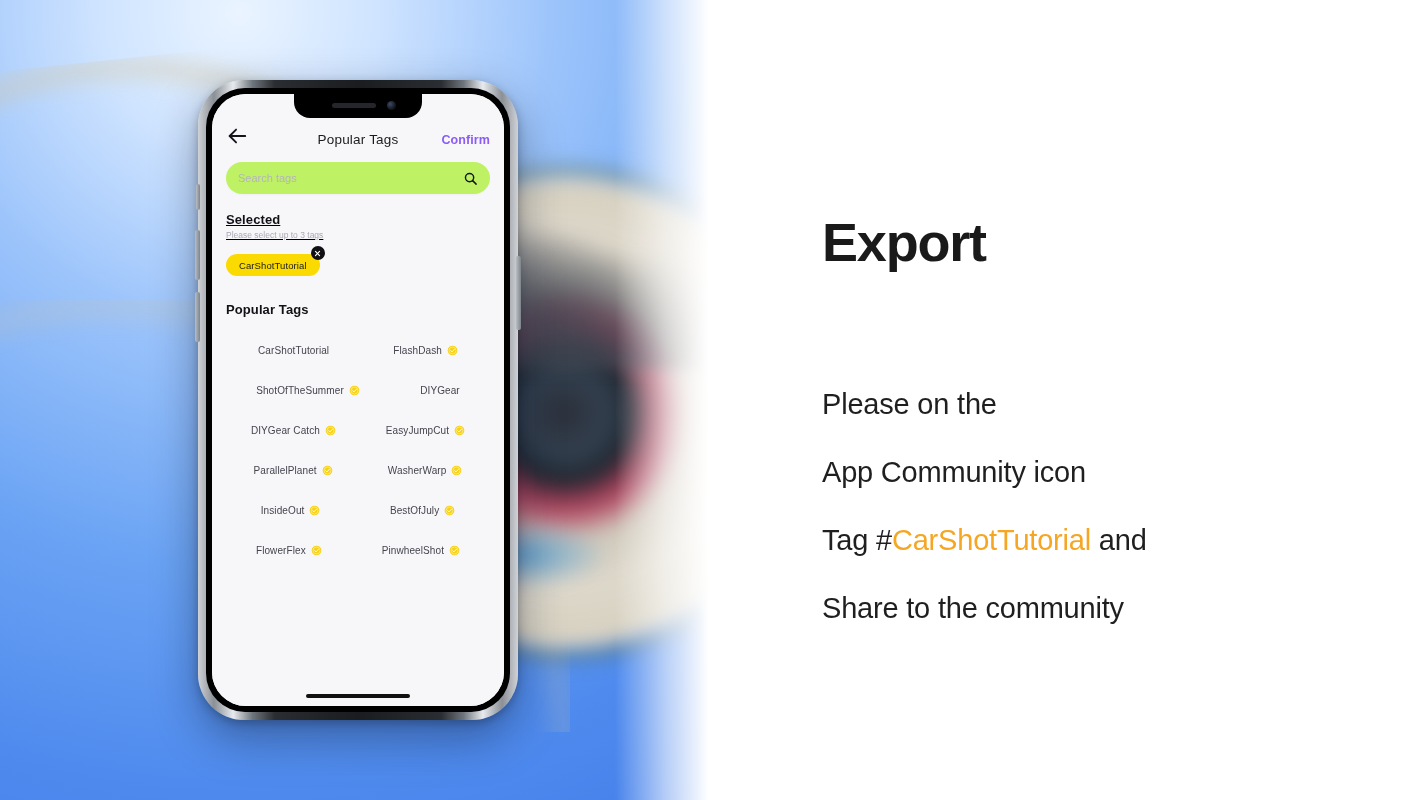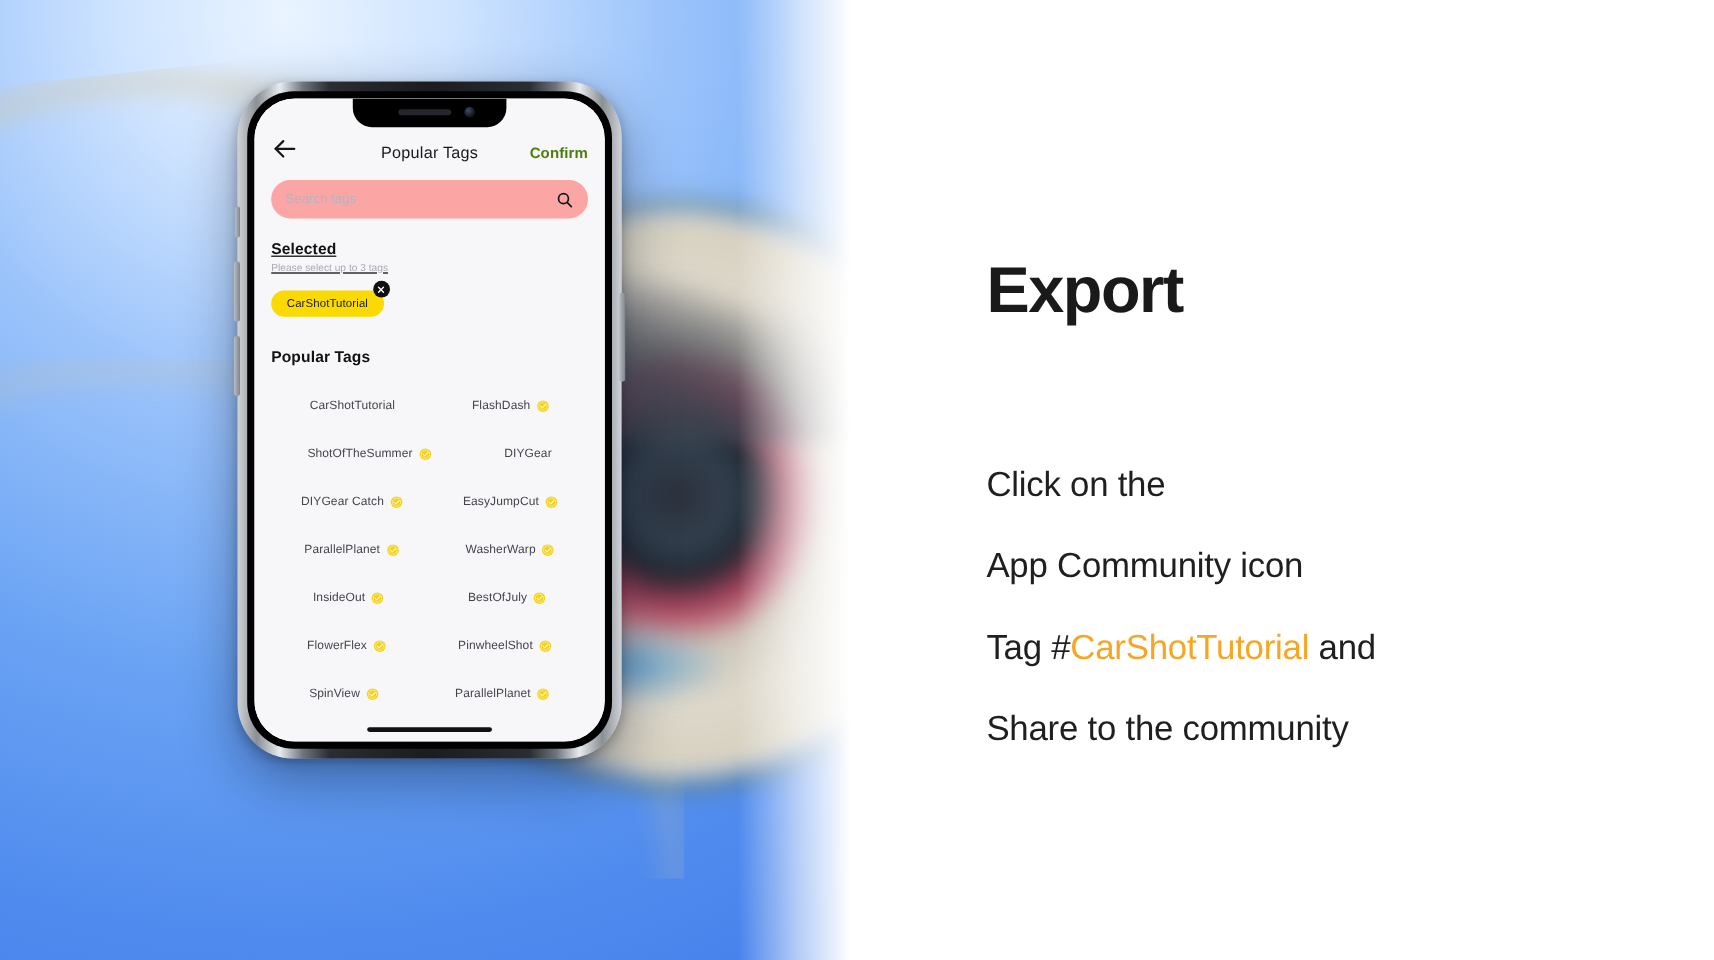--- a/index.html
+++ b/index.html
@@ -72,21 +72,21 @@
     background:radial-gradient(ellipse at 50% 50%, rgba(168,40,70,0.70) 0%, rgba(168,40,70,0) 68%);
     filter:blur(9px);
   }
   .photo-fade {
     position:absolute; right:0; top:0; width:120px; height:800px;
     background:linear-gradient(to right, rgba(255,255,255,0) 0%, rgba(255,255,255,0.6) 42%, #ffffff 78%, #ffffff 100%);
   }
 
   
   .phone {
-    position:absolute; left:198px; top:68px; width:320px; height:564px;
+    position:absolute; left:198px; top:80px; width:320px; height:640px;
     border-radius:46px;
     background:linear-gradient(to right,#cfd2d6 0%,#8b9096 5%,#e7eaee 11%,#6f757c 17%,#2a2d31 24%,#1a1c1f 50%,#2a2d31 76%,#6f757c 83%,#e7eaee 89%,#8b9096 95%,#cfd2d6 100%);
     box-shadow:0 18px 46px rgba(10,20,45,0.40), 0 3px 10px rgba(0,0,0,0.25);
   }
   .phone-inner {
     position:absolute; left:8px; top:8px; right:8px; bottom:8px;
     border-radius:39px; background:#000;
   }
   .screen {
     position:absolute; left:6px; top:6px; right:6px; bottom:6px;
@@ -117,25 +117,25 @@
   .app-header {
     position:relative; height:62px; display:flex; align-items:flex-end;
     padding:0 14px 9px 14px;
   }
   .back-arrow { width:22px; height:22px; display:block; }
   .app-title {
     position:absolute; left:0; right:0; bottom:9px; text-align:center;
     font-size:13.5px; color:#1b1b1e; letter-spacing:.2px;
   }
   .confirm-btn {
-    margin-left:auto; font-size:12.5px; font-weight:bold; color:#4d7c0f; letter-spacing:.1px;
+    margin-left:auto; font-size:12.5px; font-weight:bold; color:#8b5cf6; letter-spacing:.1px;
   }
   .search-wrap { padding:0 14px; margin-top:6px; }
   .search-bar {
-    height:32px; background:#fca5a5; border-radius:16px;
+    height:32px; background:#bef264; border-radius:16px;
     display:flex; align-items:center; padding:0 12px;
     box-shadow:0 1px 2px rgba(30,30,60,0.03);
     gap:21px;
   }
   .search-input {
     flex:1; border:none; outline:none; background:transparent;
     font-family:"Liberation Sans", sans-serif; font-size:11px; color:#4a4a52;
   }
   .search-input::placeholder { color:#b4b4be; }
   .search-icon { width:15px; height:15px; flex:0 0 auto; }
@@ -347,50 +347,32 @@
                   </div>
                   <div class="tag">
                     <span>PinwheelShot</span>
                     <svg class="coin" viewBox="0 0 24 24">
                       <circle cx="12" cy="12" r="10.5" fill="#f7d117"></circle>
                       <circle cx="12" cy="12" r="7.6" fill="none" stroke="#fdf0a0" stroke-width="1.5"></circle>
                       <polyline points="8,12.2 11,15.2 16.4,9" fill="none" stroke="#fffbe0" stroke-width="2.1" stroke-linecap="round" stroke-linejoin="round"></polyline>
                     </svg>
                   </div>
                 </div>
-                <div class="tag-row">
-                  <div class="tag">
-                    <span>SpinView</span>
-                    <svg class="coin" viewBox="0 0 24 24">
-                      <circle cx="12" cy="12" r="10.5" fill="#f7d117"></circle>
-                      <circle cx="12" cy="12" r="7.6" fill="none" stroke="#fdf0a0" stroke-width="1.5"></circle>
-                      <polyline points="8,12.2 11,15.2 16.4,9" fill="none" stroke="#fffbe0" stroke-width="2.1" stroke-linecap="round" stroke-linejoin="round"></polyline>
-                    </svg>
-                  </div>
-                  <div class="tag">
-                    <span>ParallelPlanet</span>
-                    <svg class="coin" viewBox="0 0 24 24">
-                      <circle cx="12" cy="12" r="10.5" fill="#f7d117"></circle>
-                      <circle cx="12" cy="12" r="7.6" fill="none" stroke="#fdf0a0" stroke-width="1.5"></circle>
-                      <polyline points="8,12.2 11,15.2 16.4,9" fill="none" stroke="#fffbe0" stroke-width="2.1" stroke-linecap="round" stroke-linejoin="round"></polyline>
-                    </svg>
-                  </div>
-                </div>
               </div>
           </div>
 
         </div>
         <div class="home-bar"></div>
       </div>
     </div>
   </div>
 
   <div class="right-pane">
     <div class="export-title">Export</div>
     <div class="body-lines">
-      <div class="body-line">Click on the</div>
+      <div class="body-line">Please on the</div>
       <div class="body-line">App Community icon</div>
       <div class="body-line"><span>Tag #</span><span class="hl">CarShotTutorial</span><span> and</span></div>
       <div class="body-line">Share to the community</div>
     </div>
   </div>
 
 </div>
 
 </body></html>

